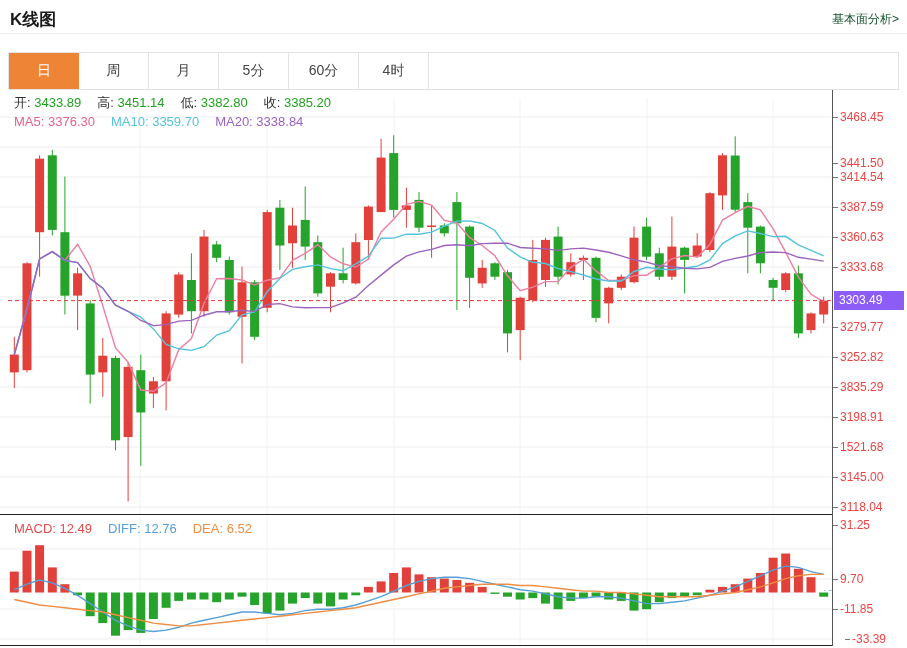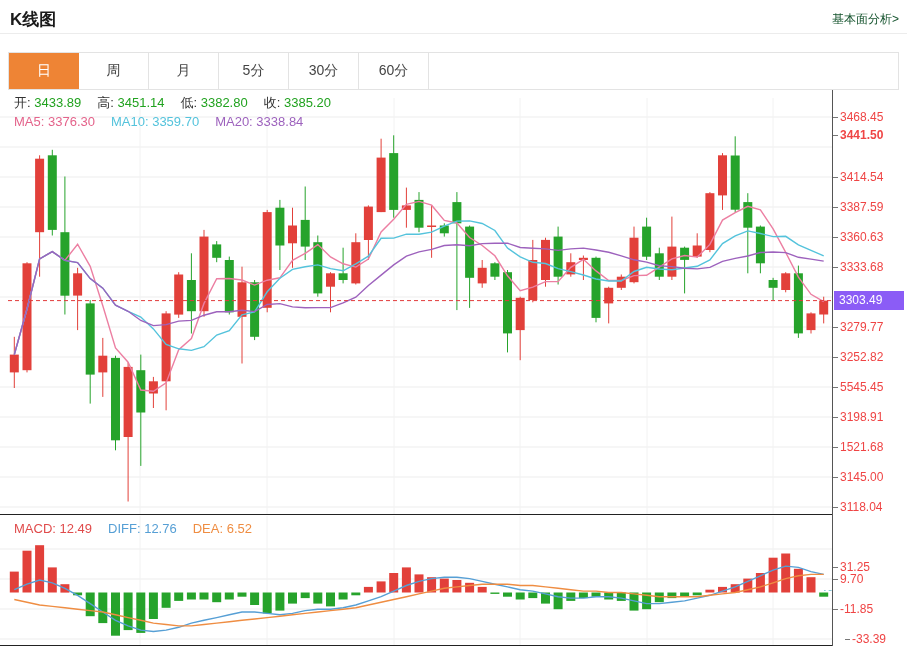--- a/index.html
+++ b/index.html
@@ -28,22 +28,22 @@
 <div class="header">
   <div class="title">K线图</div>
   <a class="fund-link">基本面分析&gt;</a>
 </div>
 
 <div class="tabs">
     <div class="tab active">日</div>
     <div class="tab">周</div>
     <div class="tab">月</div>
     <div class="tab">5分</div>
-    <div class="tab">30分</div>
     <div class="tab">60分</div>
+    <div class="tab">4时</div>
     <div class="tab-filler"></div>
   </div>
 
 <div class="chart-wrap">
   <svg width="832" height="426" style="top:0;">
       <line x1="0" y1="27" x2="832" y2="27" stroke="#ededed"></line>
       <line x1="0" y1="57" x2="832" y2="57" stroke="#ededed"></line>
       <line x1="0" y1="87" x2="832" y2="87" stroke="#ededed"></line>
       <line x1="0" y1="117" x2="832" y2="117" stroke="#ededed"></line>
       <line x1="0" y1="147" x2="832" y2="147" stroke="#ededed"></line>
@@ -407,31 +407,31 @@
       <polyline points="14.3,73.7 27.0,68.2 39.6,64.0 52.3,66.8 64.9,72.3 77.6,79.3 90.2,87.6 102.8,96.0 115.5,104.3 128.1,109.9 140.8,114.1 153.4,115.5 166.1,114.1 178.7,111.3 191.4,107.1 204.0,104.3 216.7,101.6 229.3,98.8 242.0,96.0 254.6,96.0 267.2,97.4 279.9,98.8 292.5,97.4 305.2,94.6 317.8,93.2 330.5,93.2 343.1,91.8 355.8,89.0 368.4,84.9 381.1,80.7 393.7,75.1 406.4,69.5 419.0,65.4 431.6,62.6 444.3,61.2 456.9,61.2 469.6,62.6 482.2,65.4 494.9,68.2 507.5,70.9 520.2,73.7 532.8,75.1 545.5,77.9 558.1,80.7 570.8,82.1 583.4,82.1 596.0,80.7 608.7,80.7 621.3,82.1 634.0,84.9 646.6,87.6 659.3,87.6 671.9,86.2 684.6,84.9 697.2,82.1 709.9,79.3 722.5,75.1 735.2,70.9 747.8,65.4 760.4,59.8 773.1,54.2 785.7,50.1 798.4,51.4 811.0,55.6 823.7,58.4" fill="none" stroke="#569fd5" stroke-width="1.4"></polyline>
       <polyline points="14.3,83.5 27.0,86.2 39.6,89.0 52.3,90.4 64.9,91.8 77.6,93.2 90.2,94.6 102.8,96.0 115.5,98.8 128.1,101.6 140.8,104.3 153.4,107.1 166.1,108.5 178.7,109.9 191.4,109.9 204.0,108.5 216.7,107.1 229.3,105.7 242.0,104.3 254.6,103.0 267.2,101.6 279.9,100.2 292.5,98.8 305.2,97.4 317.8,96.0 330.5,94.6 343.1,93.2 355.8,91.8 368.4,89.0 381.1,86.2 393.7,83.5 406.4,80.7 419.0,77.9 431.6,75.1 444.3,72.3 456.9,70.9 469.6,69.5 482.2,68.2 494.9,68.2 507.5,68.2 520.2,69.5 532.8,69.5 545.5,70.9 558.1,72.3 570.8,73.7 583.4,75.1 596.0,75.1 608.7,76.5 621.3,76.5 634.0,77.9 646.6,79.3 659.3,80.7 671.9,80.7 684.6,80.7 697.2,80.7 709.9,79.3 722.5,77.9 735.2,76.5 747.8,73.7 760.4,70.9 773.1,66.8 785.7,62.6 798.4,59.8 811.0,58.4 823.7,58.4" fill="none" stroke="#ef8d42" stroke-width="1.4"></polyline>
       <line x1="831.7" y1="74.5" x2="824" y2="74.5" stroke="#8fcadb" stroke-dasharray="3,3"></line>
       <line x1="0" y1="129.5" x2="832" y2="129.5" stroke="#222" stroke-width="1"></line>
     </svg>
   <div class="legend" style="top:4px;"><span class="item"><span class="lab">开: </span><span class="val">3433.89</span></span><span class="item"><span class="lab">高: </span><span class="val">3451.14</span></span><span class="item"><span class="lab">低: </span><span class="val">3382.80</span></span><span class="item"><span class="lab">收: </span><span class="val">3385.20</span></span></div>
   <div class="legend" style="top:24px;"><span class="item"><span class="lab" style="color: rgb(228, 99, 139);">MA5: </span><span class="val" style="color: rgb(228, 99, 139);">3376.30</span></span><span class="item"><span class="lab" style="color: rgb(84, 195, 220);">MA10: </span><span class="val" style="color: rgb(84, 195, 220);">3359.70</span></span><span class="item"><span class="lab" style="color: rgb(157, 98, 189);">MA20: </span><span class="val" style="color: rgb(157, 98, 189);">3338.84</span></span></div>
   <div class="legend" style="top:431px;"><span class="item"><span class="lab" style="color: rgb(224, 75, 75);">MACD: </span><span class="val" style="color: rgb(224, 75, 75);">12.49</span></span><span class="item"><span class="lab" style="color: rgb(86, 159, 213);">DIFF: </span><span class="val" style="color: rgb(86, 159, 213);">12.76</span></span><span class="item"><span class="lab" style="color: rgb(239, 141, 66);">DEA: </span><span class="val" style="color: rgb(239, 141, 66);">6.52</span></span></div>
   <div class="axis">
       <div class="ytick" style="top: 19px;">3468.45</div>
-      <div class="ytick" style="top: 37px; font-weight: bold;">3441.50</div>
+      <div class="ytick" style="top: 65px;">3441.50</div>
       <div class="ytick" style="top: 79px;">3414.54</div>
       <div class="ytick" style="top: 109px;">3387.59</div>
       <div class="ytick" style="top: 139px;">3360.63</div>
       <div class="ytick" style="top: 169px;">3333.68</div>
       <div class="ytick" style="top: 229px;">3279.77</div>
       <div class="ytick" style="top: 259px;">3252.82</div>
-      <div class="ytick" style="top: 289px;">5545.45</div>
+      <div class="ytick" style="top: 289px;">3835.29</div>
       <div class="ytick" style="top: 319px;">3198.91</div>
       <div class="ytick" style="top: 349px;">1521.68</div>
       <div class="ytick" style="top: 379px;">3145.00</div>
       <div class="ytick" style="top: 409px;">3118.04</div>
-      <div class="ytick" style="top: 469px;">31.25</div>
+      <div class="ytick" style="top: 427px;">31.25</div>
       <div class="ytick" style="top: 481px;">9.70</div>
       <div class="ytick" style="top: 511px;">-11.85</div>
       <div class="ytick" style="top: 541px; margin-left: 12px;">-33.39</div>
       <div class="price-badge" style="top: 201px;">3303.49</div>
     </div>
 </div>
 
 </body></html>

